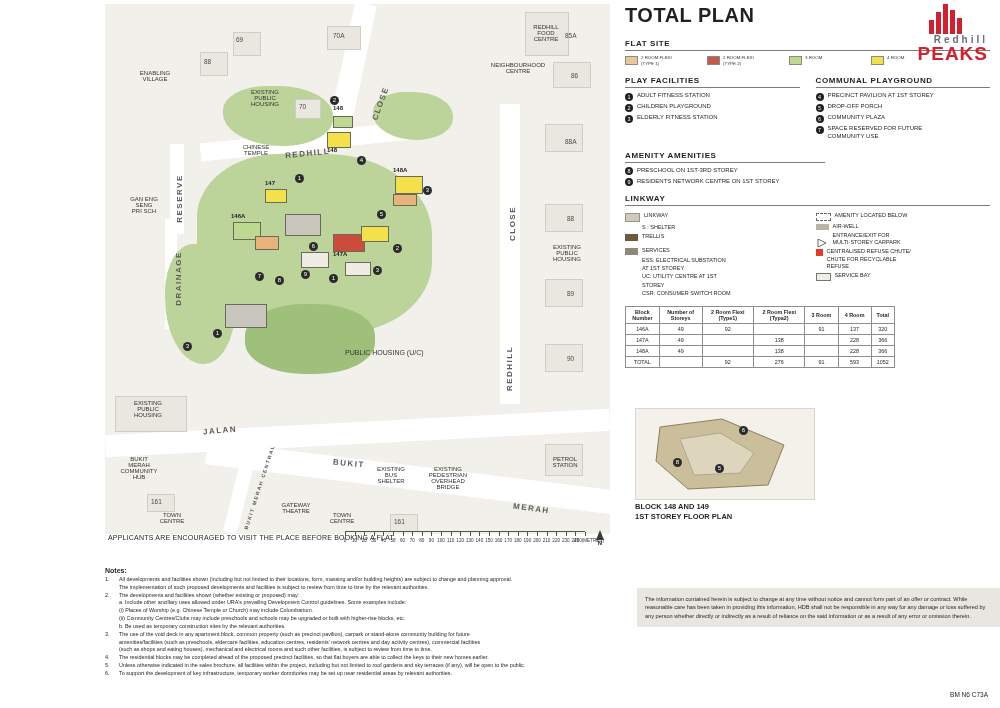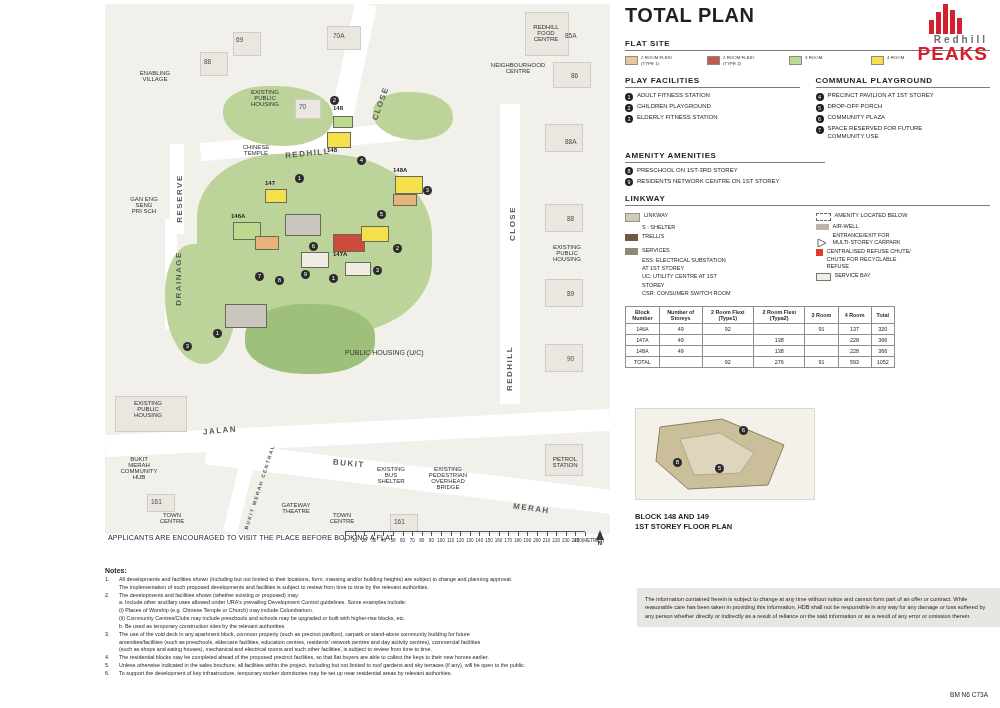--- a/index.html
+++ b/index.html
@@ -78,21 +78,21 @@
   .okey .mk{width:13px;height:7px;flex:none;margin-top:1px;}
   .okey .txt{font-size:5.5px;line-height:1.3;color:#231f20;}
   .sub{font-size:5.5px;color:#231f20;margin:1px 0 1px 17px;line-height:1.3;}
 
   table.blocks{border-collapse:collapse;width:270px;margin-top:8px;font-size:5.4px;}
   table.blocks th, table.blocks td{border:0.5px solid #8d8d8d;padding:2px 2px;text-align:center;color:#231f20;}
   table.blocks th{font-weight:bold;line-height:1.15;}
 
   .floorplan{position:absolute;left:10px;top:404px;width:190px;height:120px;}
   .fp-box{position:absolute;left:0;top:0;width:178px;height:90px;background:#f3f1ea;border:0.5px solid #d9d7cf;}
-  .fp-title{position:absolute;left:0;top:104px;font-size:7.5px;font-weight:bold;line-height:1.35;}
+  .fp-title{position:absolute;left:0;top:94px;font-size:7.5px;font-weight:bold;line-height:1.35;}
 
   
   .notes{position:absolute;left:105px;top:567px;width:520px;}
   .notes-h{font-size:7px;font-weight:bold;margin-bottom:2px;}
   .note{display:flex;gap:4px;font-size:5.4px;line-height:1.45;color:#231f20;}
   .note .n{width:10px;flex:none;}
   .note .t{flex:1;}
   .disclaimer{
     position:absolute;left:637px;top:588px;width:348px;padding:7px 8px;
     background:#e8e6e0;font-size:5.6px;line-height:1.5;color:#231f20;

